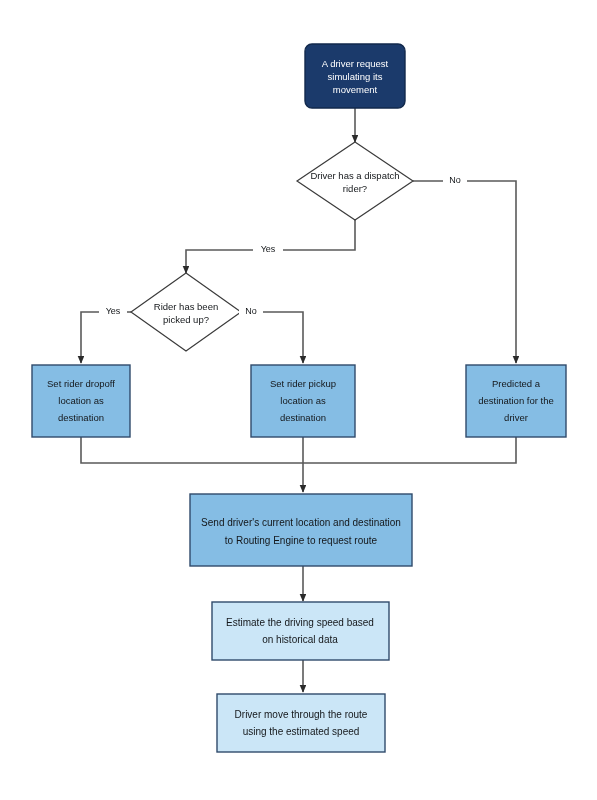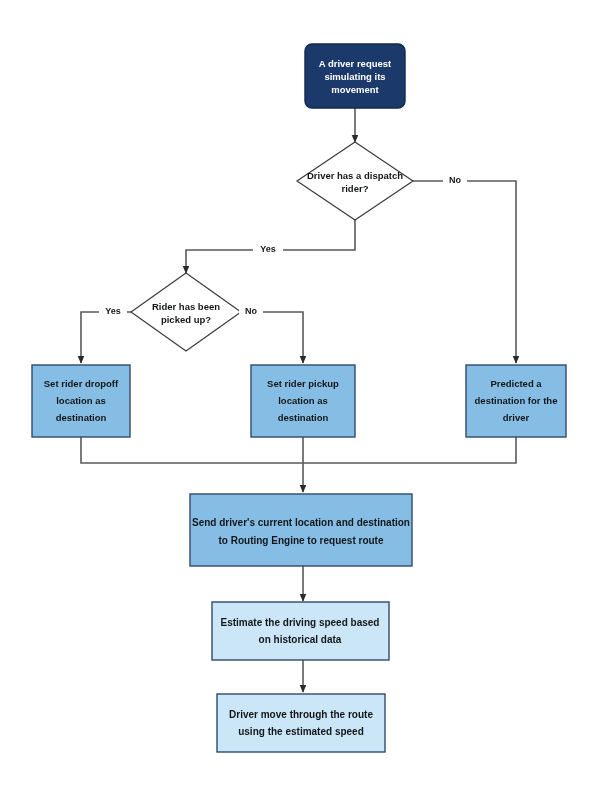--- a/index.html
+++ b/index.html
@@ -11,21 +11,20 @@
   body {
     width: 597px;
     height: 800px;
     overflow: hidden;
     font-family: "Liberation Sans", sans-serif;
   }
   #flowchart-root {
     position: relative;
     width: 597px;
     height: 800px;
-    font-weight: bold;
   }
   svg.flow-canvas {
     display: block;
     width: 597px;
     height: 800px;
   }
   .node-shape {
     stroke-width: 1.4;
   }
   .node-start {

